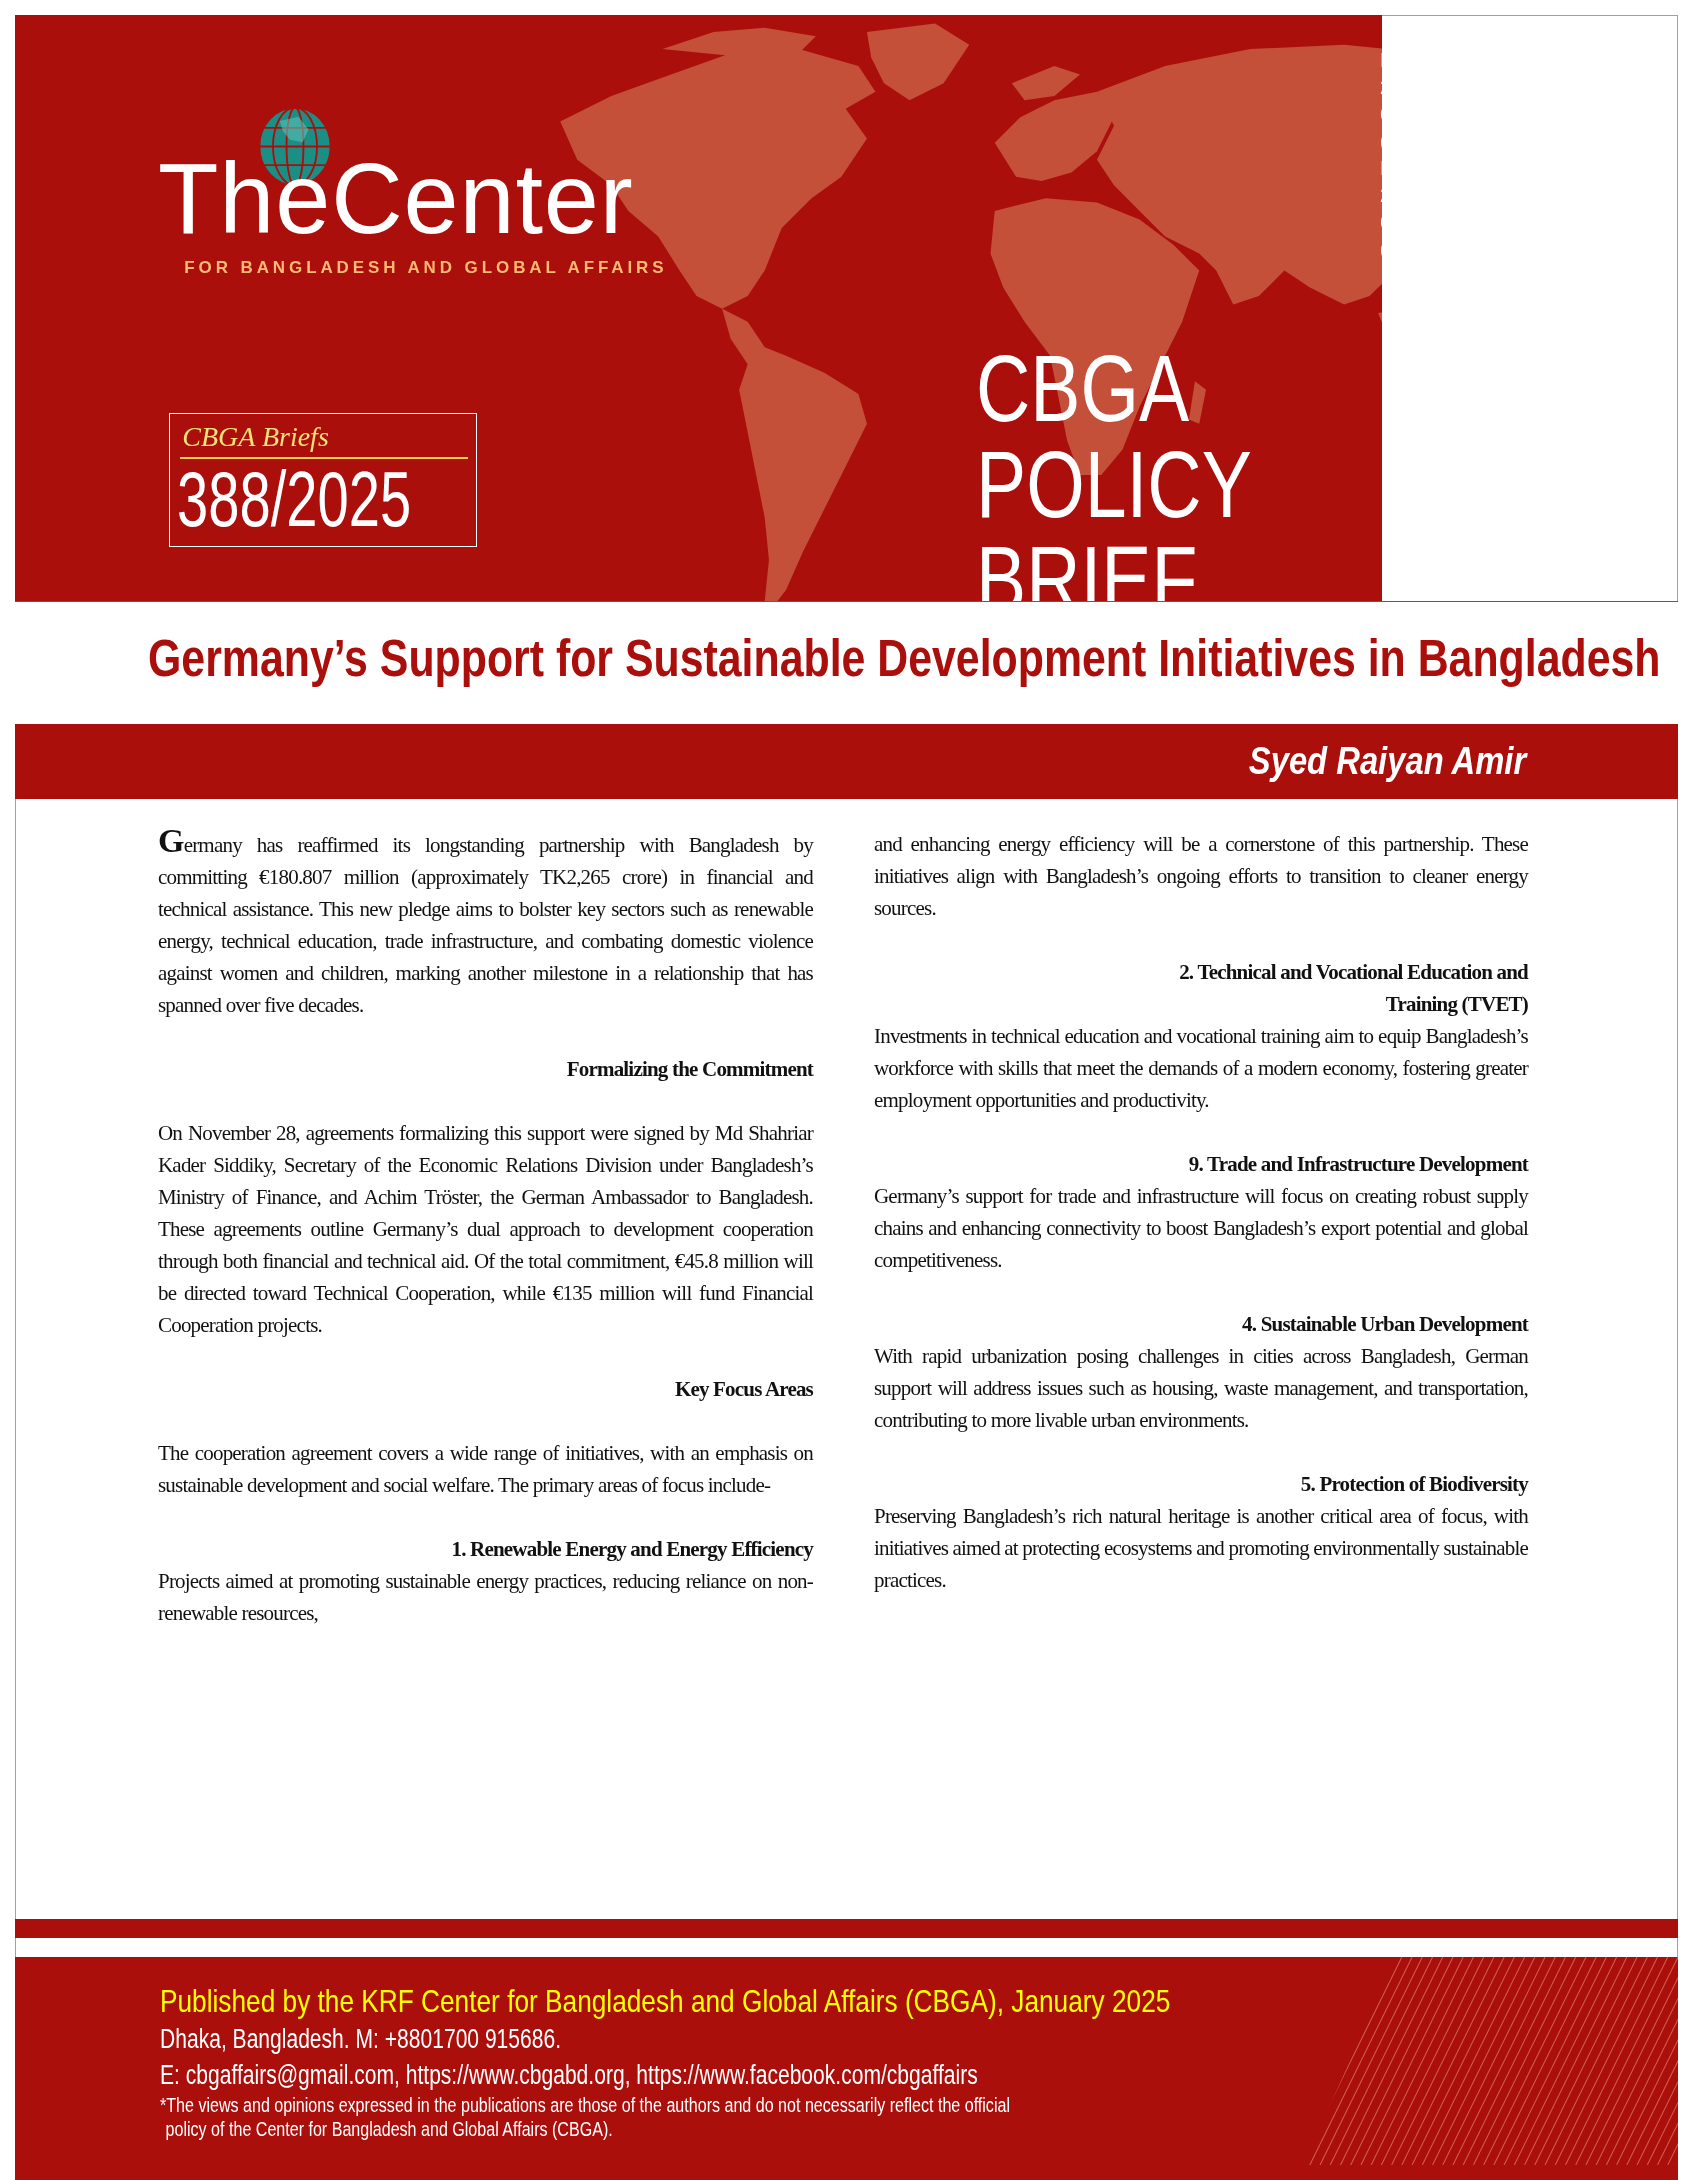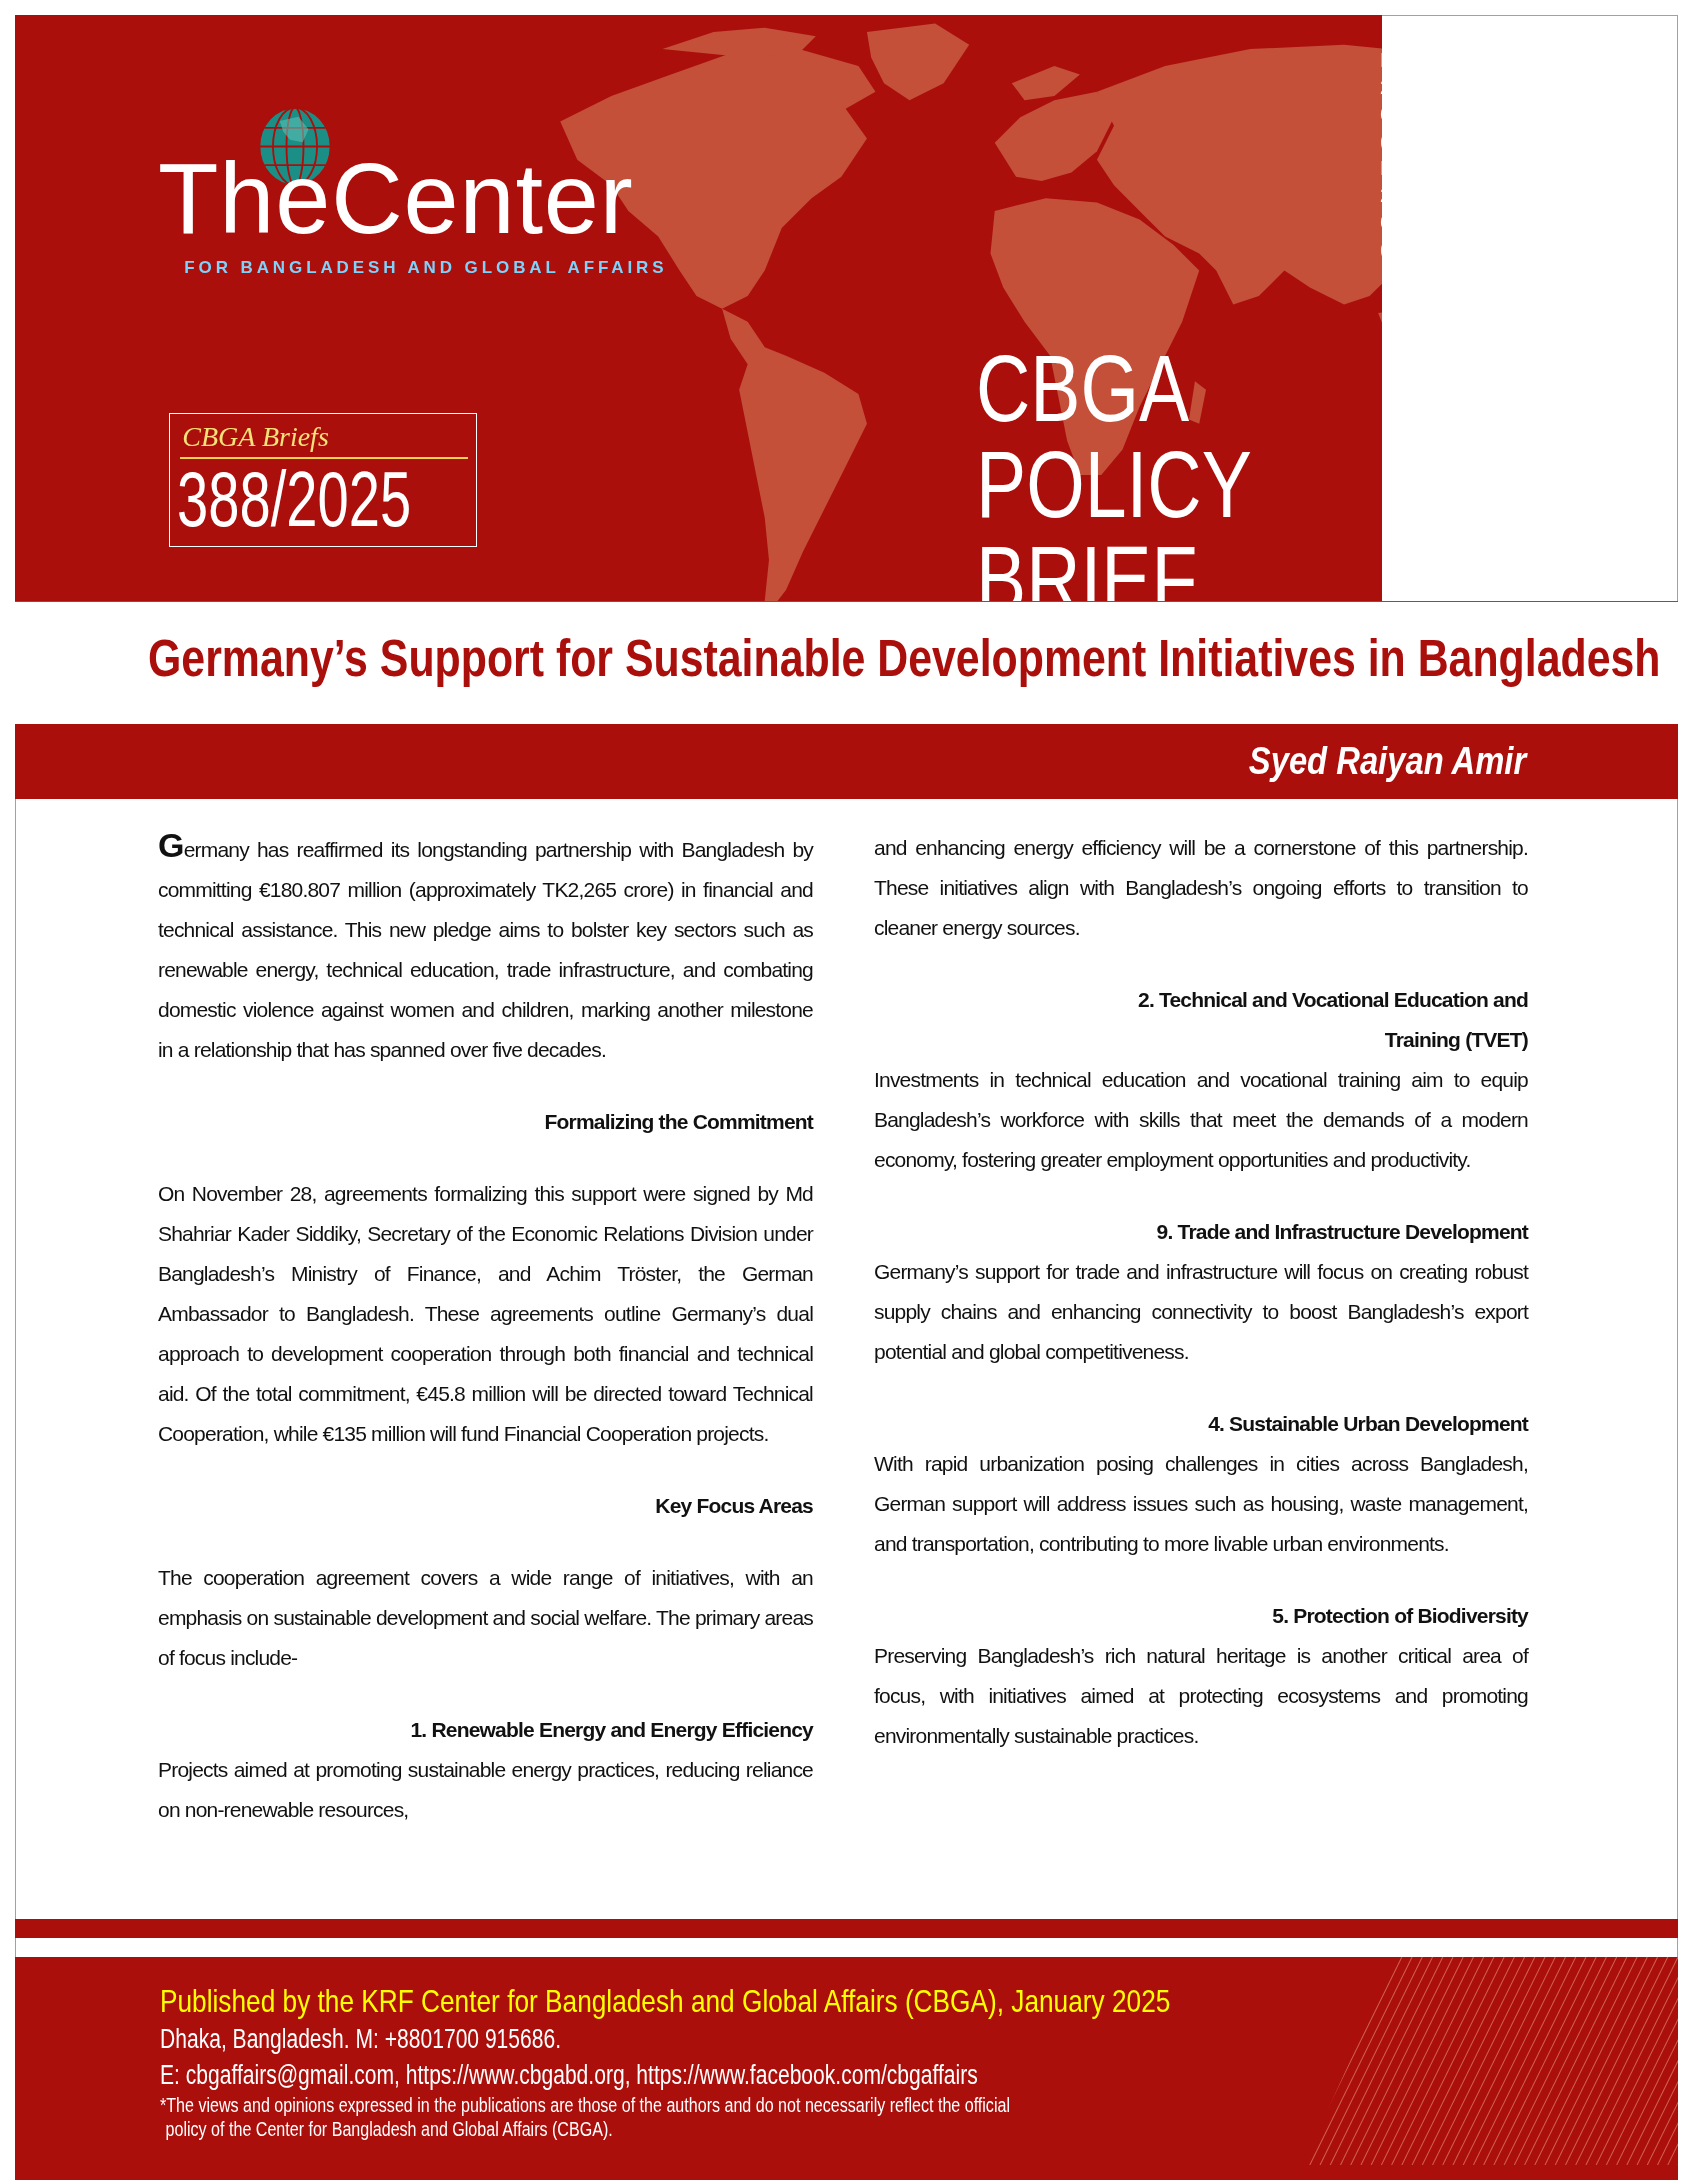--- a/index.html
+++ b/index.html
@@ -3,32 +3,32 @@
 <meta charset="utf-8">
 <style>
   html, body { margin:0; padding:0; background:#ffffff; }
   body { width:1693px; height:2181px; position:relative; overflow:hidden; font-family:"Liberation Sans", sans-serif; }
   .frame { position:absolute; left:15.3px; top:15.3px; width:1663px; height:2150px; border:0.9px solid #9aa3a8; box-sizing:border-box; background:#fff; }
   .header { position:absolute; left:15.3px; top:15.3px; width:1367px; height:586px; background:#ab0f0c; overflow:hidden; }
   .map { position:absolute; left:0; top:0; width:1663px; height:586px; }
   .issn { position:absolute; left:1365px; top:31px; color:#fff; font-family:"Liberation Sans", sans-serif; font-size:21px; line-height:27px; transform:scaleX(0.86); transform-origin:left top; }
   .logo-globe { position:absolute; left:241px; top:89px; width:78px; height:85px; }
   .logo-text { position:absolute; left:143px; top:128px; color:#fff; font-size:101px; letter-spacing:0.9px; line-height:111px; transform:scaleX(0.98); transform-origin:left top; }
-  .logo-sub { position:absolute; left:169px; top:243px; color:#7dd3fc; font-size:17px; font-weight:bold; letter-spacing:3.9px; }
+  .logo-sub { position:absolute; left:169px; top:243px; color:#fdba74; font-size:17px; font-weight:bold; letter-spacing:3.9px; }
   .briefs-box { position:absolute; left:154px; top:398px; width:308px; height:134px; border:1.7px solid #ffffff; box-sizing:border-box; }
   .briefs-label { position:absolute; left:12px; top:6.8px; color:#f6e27a; font-family:"Liberation Serif", serif; font-style:italic; font-size:28px; }
   .briefs-rule { position:absolute; left:10.2px; right:8.5px; top:43px; height:1.7px; background:#f3d34a; }
   .briefs-num { position:absolute; left:6.8px; top:43px; color:#fff; font-size:78px; line-height:85px; transform:scaleX(0.72); transform-origin:left top; }
   .brand-line1 { position:absolute; left:961px; top:326px; color:#fff; font-size:94px; line-height:95px; transform:scaleX(0.80); transform-origin:left top; }
   .brand-line2 { position:absolute; left:961px; top:422px; color:#fff; font-size:94px; line-height:95px; transform:scaleX(0.80); transform-origin:left top; }
   .title-band { position:absolute; left:15.3px; top:601px; width:1663px; height:123px; background:#fff; border-top:1.7px solid #c9302c; box-sizing:border-box; }
   .title { position:absolute; left:0; right:0; top:27px; text-align:center; color:#ab0f0c; font-weight:bold; font-size:51px; line-height:60px; transform:scaleX(0.84); transform-origin:center top; white-space:nowrap; }
   .author-band { position:absolute; left:15.3px; top:724px; width:1663px; height:75px; background:#ab0f0c;font-style:italic; }
   .author { position:absolute; right:152px; top:13.6px; color:#fff; font-weight:bold; font-size:39px; line-height:46px; transform:scaleX(0.84); transform-origin:right top; }
-  .col { position:absolute; top:825px; width:655px; font-family:Liberation Sans, sans-serif; font-size:21px; line-height:40px; color:#111; text-align:justify; letter-spacing:-0.8px; word-spacing:0px; }
+  .col { position:absolute; top:825px; width:655px; font-family:Liberation Serif, serif; font-size:21px; line-height:32px; color:#111; text-align:justify; letter-spacing:-0.8px; word-spacing:0px; }
   .col.left { left:158px; }
   .col.right { left:874px; width:654px; top:828px; }
   .col p { margin:0; }
   .gap { height:32px; }
   .h { font-weight:bold; text-align:right; }
   .h.item { padding-left:34px; }
   .h.item2 { padding-left:34px; }
   .h.item2 .cont { display:block; padding-left:46px; }
   .dropcap { font-weight:bold; font-size:34px; }
   .rule-bar { position:absolute; left:15.3px; top:1919px; width:1663px; height:19px; background:#ab0f0c; }

